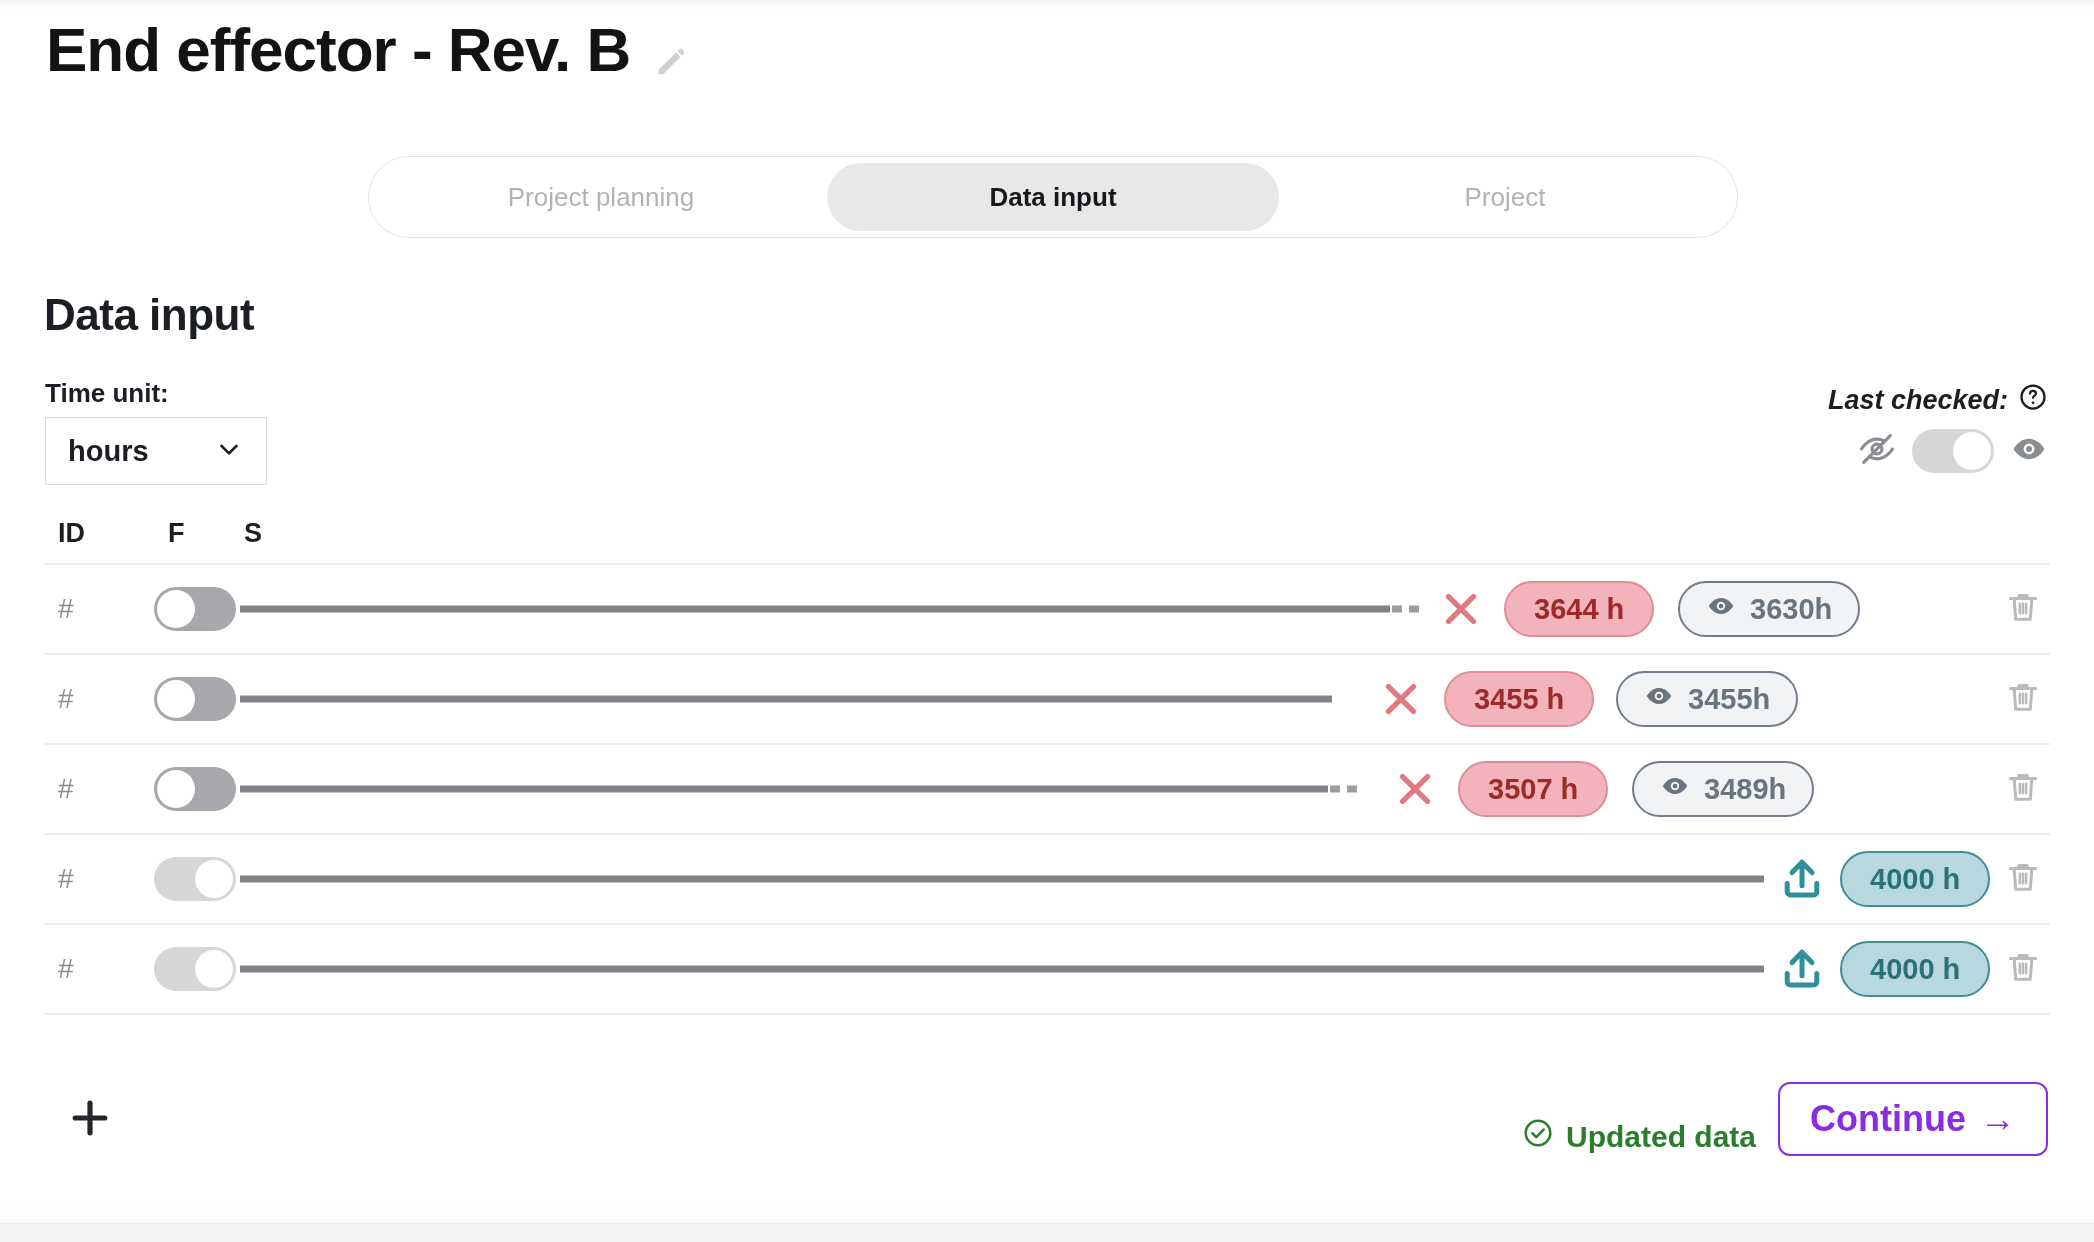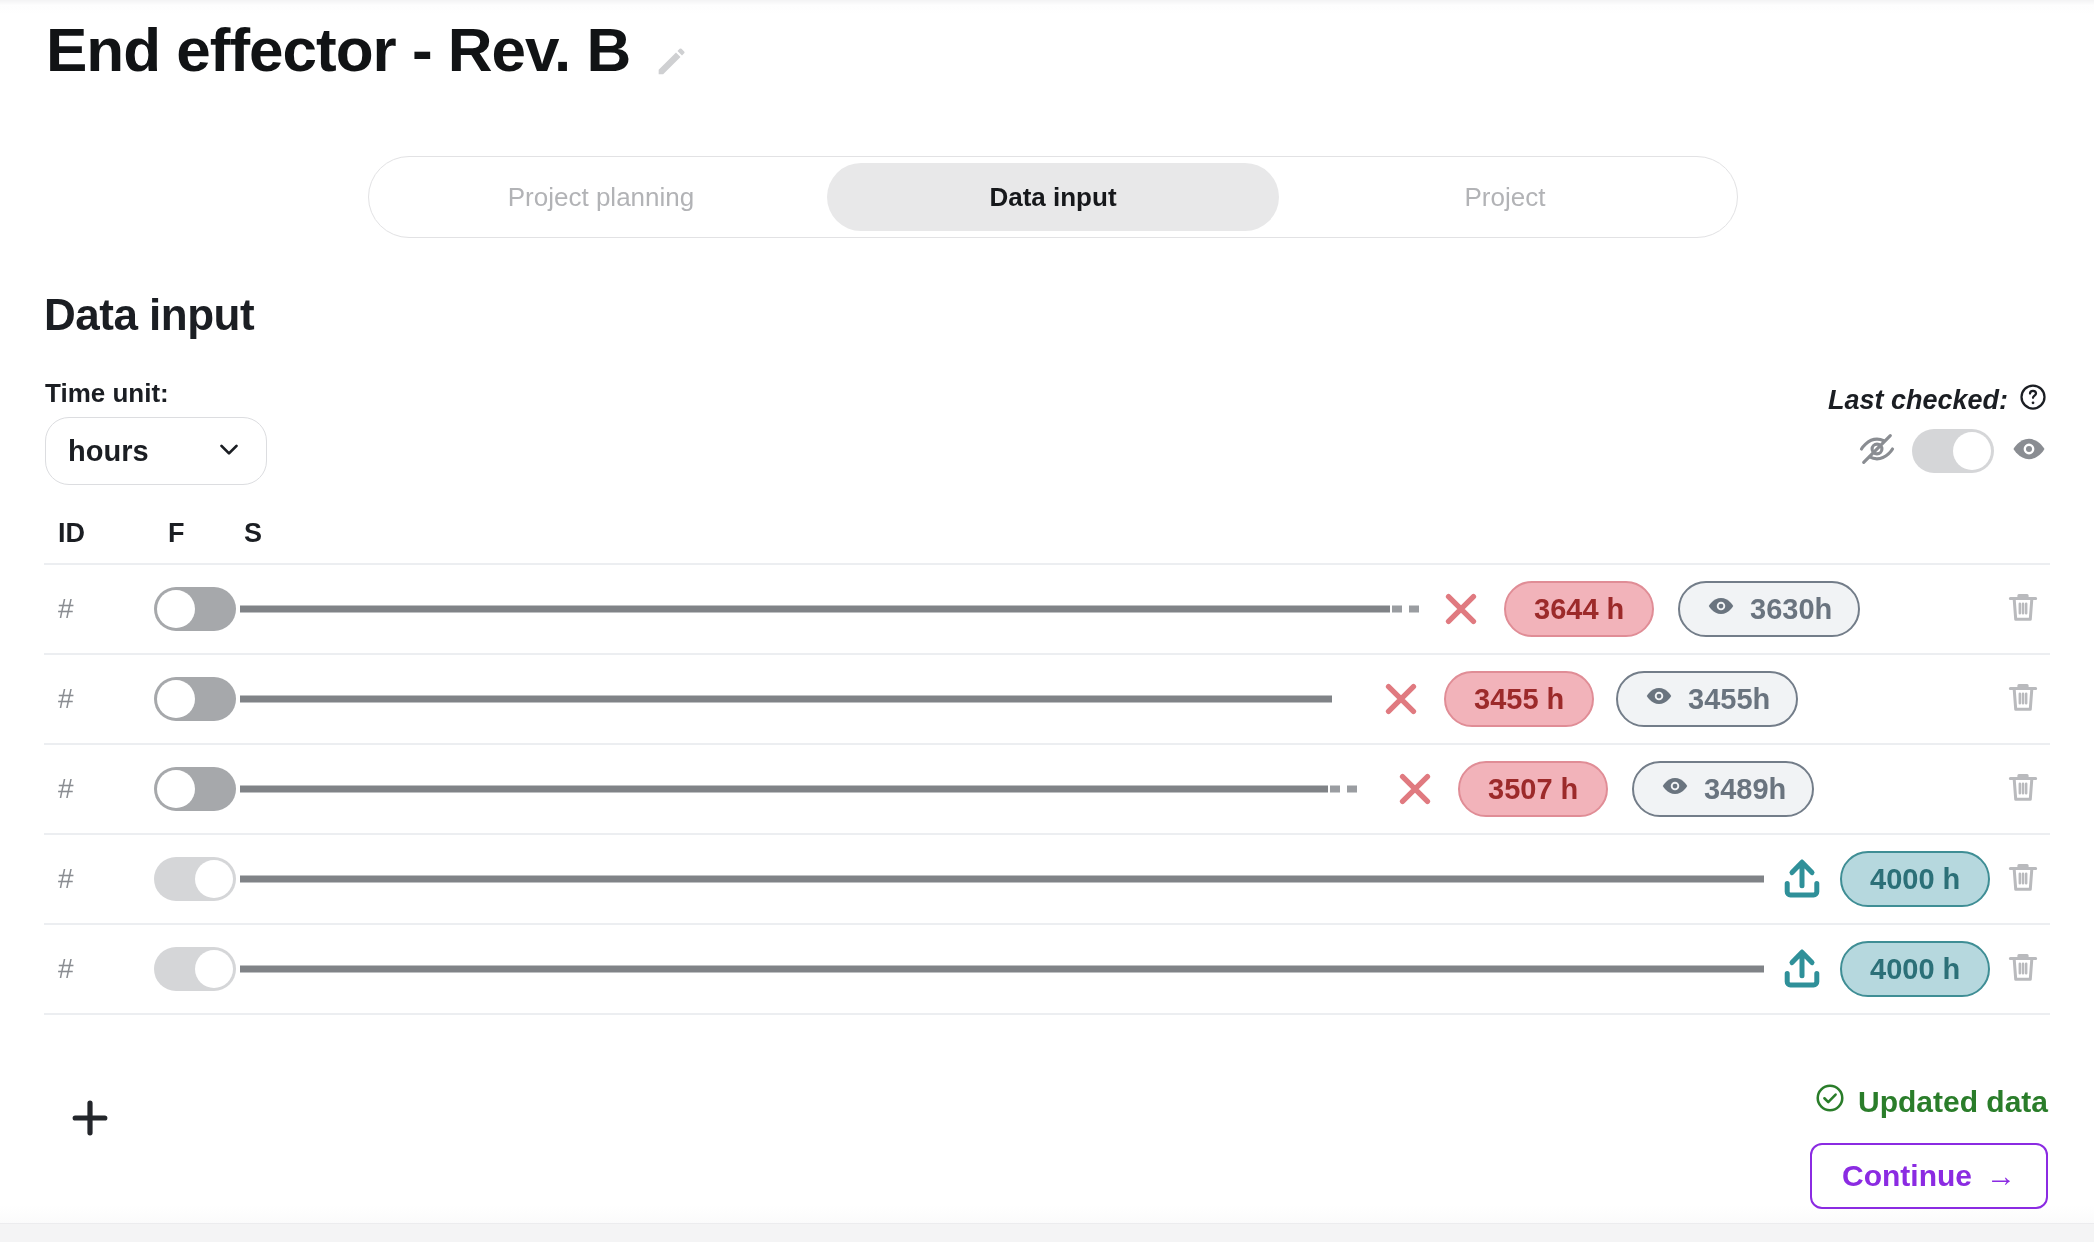--- a/index.html
+++ b/index.html
@@ -105,21 +105,21 @@
     font-weight: 700;
     color: #1b1e23;
   }
   .select-box {
     position: absolute;
     left: 45px;
     top: 417px;
     width: 222px;
     height: 68px;
     border: 1px solid #dcdde0;
-    border-radius: 24px;
+    border-radius: 0;
     background: #fff;
     display: flex;
     align-items: center;
     justify-content: space-between;
     box-sizing: border-box;
     padding: 0 22px 0 22px;
   }
   .select-value {
     font-size: 29px;
     font-weight: 700;
@@ -308,40 +308,40 @@
     height: 56px;
     display: flex;
     align-items: center;
     justify-content: center;
   }
   .footer-right {
     position: absolute;
     right: 46px;
     top: 1082px;
     display: flex;
-    flex-direction: column;
+    flex-direction: row;
     align-items: flex-end;
     gap: 22px;
     justify-content: flex-end;
   }
   .updated-data {
     display: inline-flex;
     align-items: center;
     gap: 12px;
     color: #2a7d2a;
     font-size: 30px;
     font-weight: 700;
     white-space: nowrap;
   }
   .continue-btn {
     border: 2px solid #8b2be2;
     border-radius: 12px;
     color: #8b2be2;
     background: #fff;
-    font-size: 30px;
+    font-size: 36px;
     font-weight: 700;
     padding: 14px 30px;
     display: inline-flex;
     align-items: center;
     gap: 14px;
     white-space: nowrap;
   }
 </style>
 </head>
 <body>

